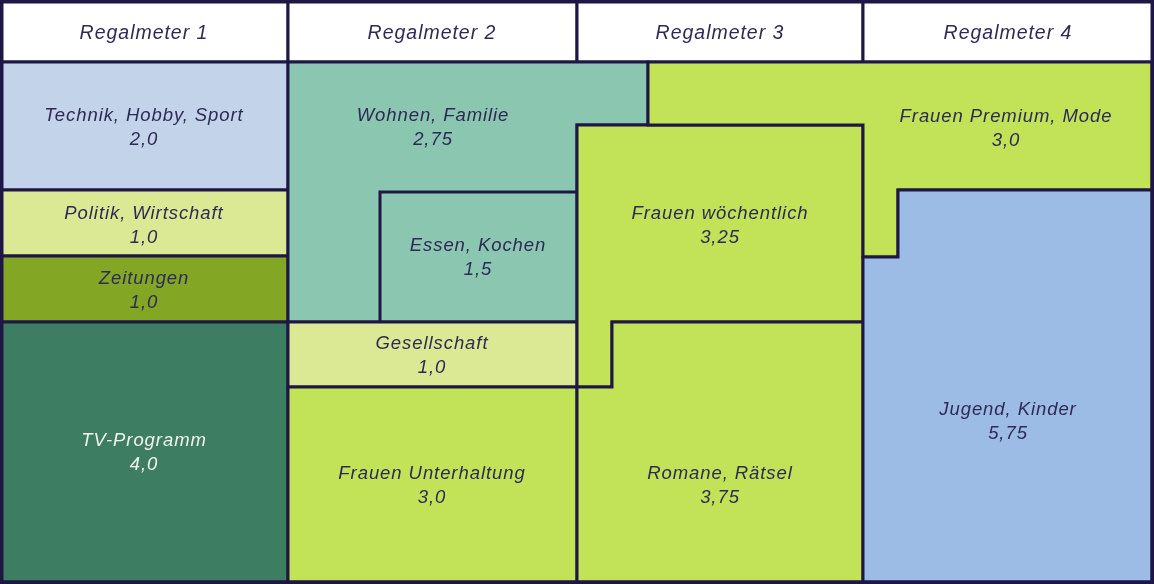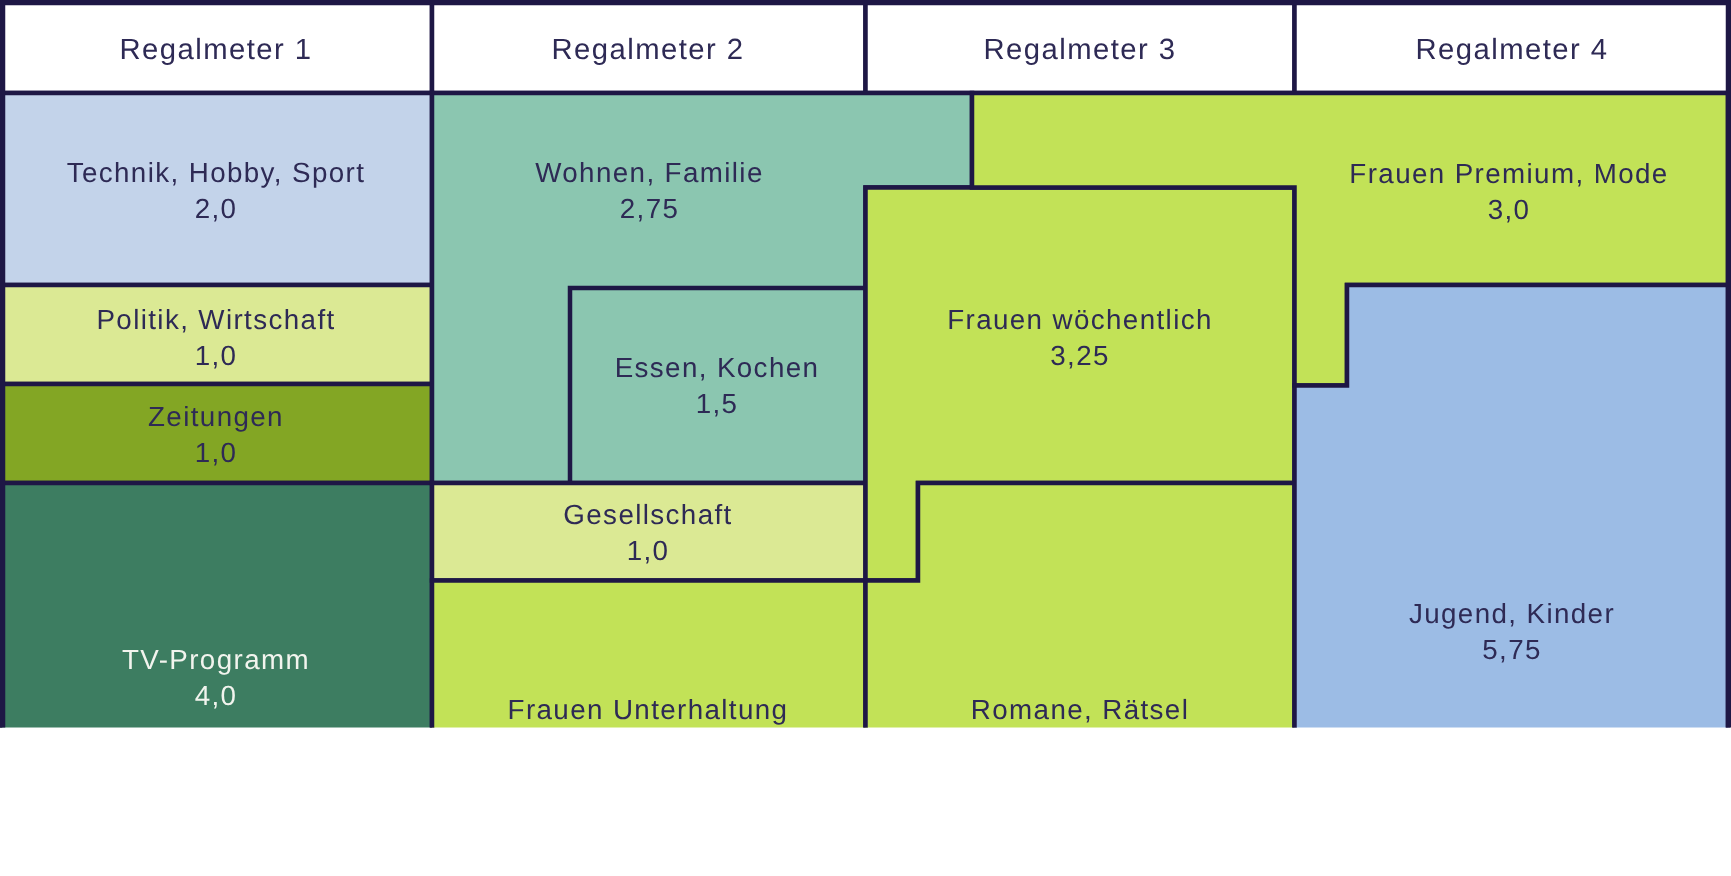--- a/index.html
+++ b/index.html
@@ -1,16 +1,16 @@
 <!DOCTYPE html>
 <html><head>
 <meta charset="utf-8">
 <style>
   html, body { margin: 0; padding: 0; background: #ffffff; }
-  .stage { width: 1154px; height: 485px; position: relative; }
+  .stage { width: 1154px; height: 584px; position: relative; font-style: italic; }
   svg { display: block; }
   .shape { stroke: #1e1745; stroke-width: 3; }
   .frame { fill: none; stroke: #1e1745; stroke-width: 7; }
   text {
     font-family: "Liberation Sans", sans-serif;
     font-size: 18.5px;
     letter-spacing: 0.05em;
     text-anchor: middle;
   }
   .hdr { font-size: 19.5px; }

